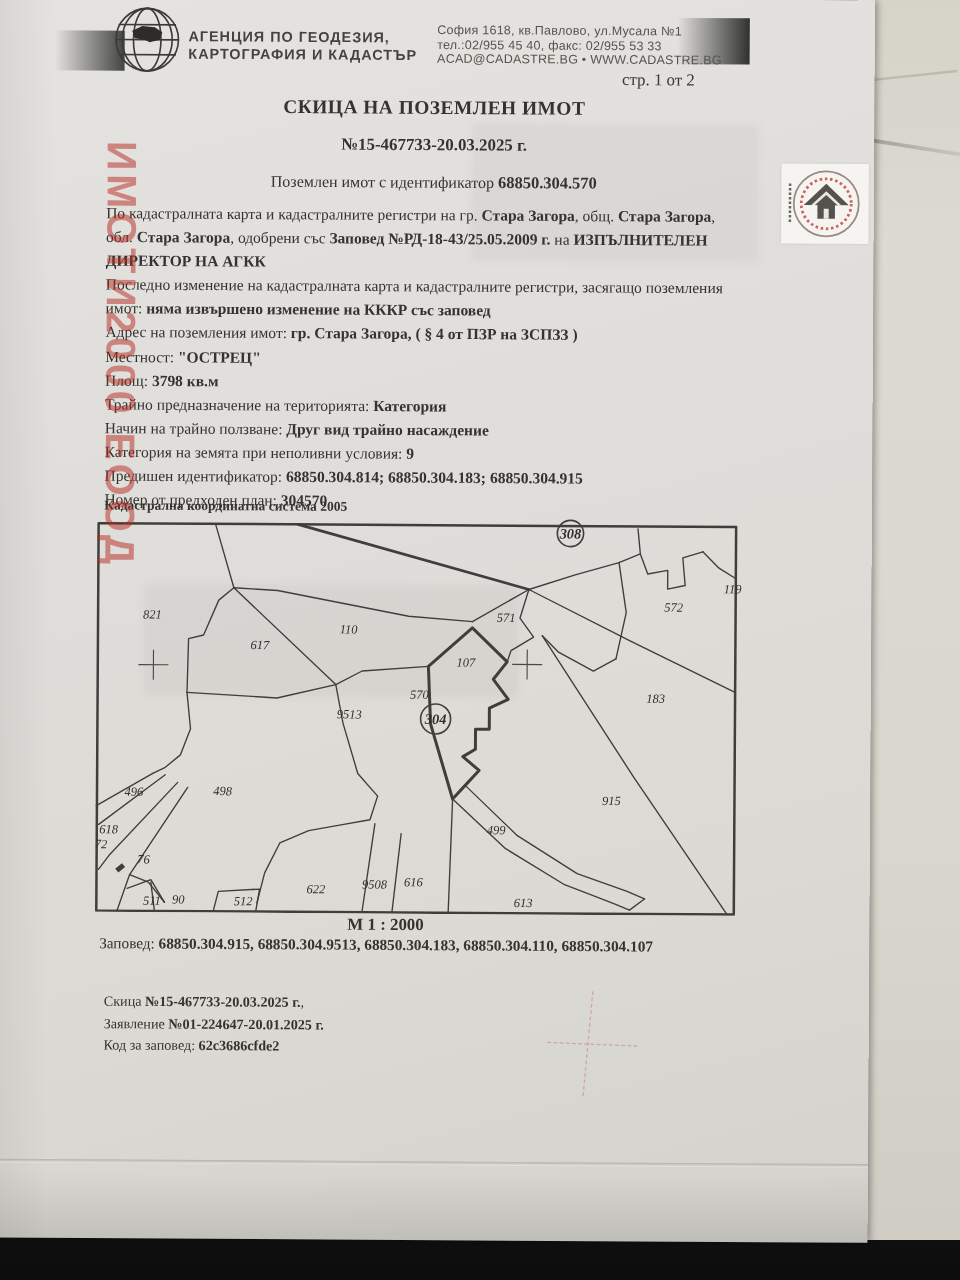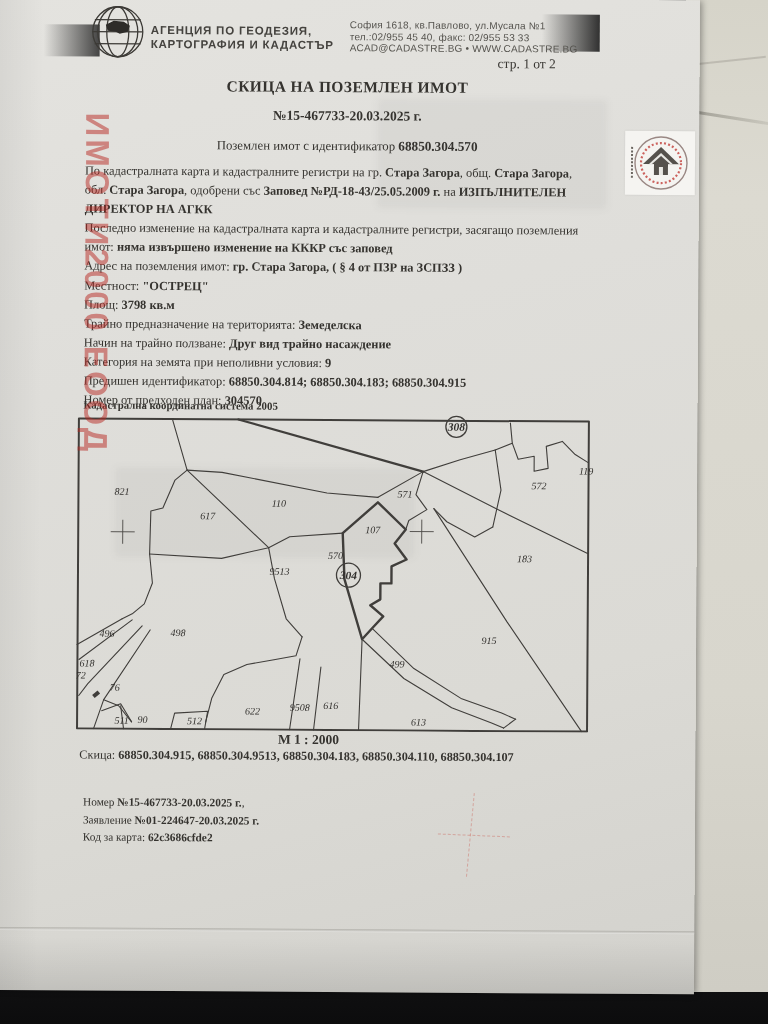--- a/index.html
+++ b/index.html
@@ -117,21 +117,21 @@
 
     <div id="bodytext" class="abs">
       <div class="bline"><span>По кадастралната карта и кадастралните регистри на гр. </span><b>Стара Загора</b><span>, общ. </span><b>Стара Загора</b><span>,</span></div>
       <div class="bline"><span>обл. </span><b>Стара Загора</b><span>, одобрени със </span><b>Заповед №РД-18-43/25.05.2009 г.</b><span> на </span><b>ИЗПЪЛНИТЕЛЕН</b></div>
       <div class="bline"><b>ДИРЕКТОР НА АГКК</b></div>
       <div class="bline"><span>Последно изменение на кадастралната карта и кадастралните регистри, засягащо поземления</span></div>
       <div class="bline"><span>имот: </span><b>няма извършено изменение на КККР със заповед</b></div>
       <div class="bline"><span>Адрес на поземления имот: </span><b>гр. Стара Загора, ( § 4 от ПЗР на ЗСПЗЗ )</b></div>
       <div class="bline"><span>Местност: </span><b>"ОСТРЕЦ"</b></div>
       <div class="bline"><span>Площ: </span><b>3798 кв.м</b></div>
-      <div class="bline"><span>Трайно предназначение на територията: </span><b>Земеделска</b></div>
+      <div class="bline"><span>Трайно предназначение на територията: </span><b>Категория</b></div>
       <div class="bline"><span>Начин на трайно ползване: </span><b>Друг вид трайно насаждение</b></div>
       <div class="bline"><span>Категория на земята при неполивни условия: </span><b>9</b></div>
       <div class="bline"><span>Предишен идентификатор: </span><b>68850.304.814; 68850.304.183; 68850.304.915</b></div>
       <div class="bline"><span>Номер от предходен план: </span><b>304570</b></div>
     </div>
     <div id="coordsys" class="abs">Кадастрална координатна система 2005</div>
 
     <svg id="map" class="abs" width="530" height="322" viewBox="0 0 530 322">
       <rect class="frame" x="3.5" y="11" width="510" height="310"></rect>
       <g>
@@ -206,26 +206,26 @@
           <text x="121" y="316">512</text>
           <text x="179" y="306">622</text>
           <text x="226" y="302">9508</text>
           <text x="257" y="300">616</text>
           <text x="323" y="258">499</text>
           <text x="345" y="316">613</text>
         </g>
     </svg>
 
     <div id="caption" class="abs">М 1 : 2000</div>
-    <div id="neigh" class="abs"><span>Скица: </span><b>68850.304.915, 68850.304.9513, 68850.304.183, 68850.304.110, 68850.304.107</b></div>
+    <div id="neigh" class="abs"><span>Заповед: </span><b>68850.304.915, 68850.304.9513, 68850.304.183, 68850.304.110, 68850.304.107</b></div>
 
     <div id="footer" class="abs">
-      <div><span>Номер </span><b>№15-467733-20.03.2025 г.</b><span>,</span></div>
-      <div><span>Заявление </span><b>№01-224647-20.03.2025 г.</b></div>
-      <div><span>Код за карта: </span><b>62c3686cfde2</b></div>
+      <div><span>Скица </span><b>№15-467733-20.03.2025 г.</b><span>,</span></div>
+      <div><span>Заявление </span><b>№01-224647-20.01.2025 г.</b></div>
+      <div><span>Код за заповед: </span><b>62c3686cfde2</b></div>
     </div>
 
     <div id="wm" class="abs">ИМОТИ2000 ЕООД</div>
 
     <div id="stamp" class="abs">
       <svg width="70" height="64">
         <circle cx="36" cy="32" r="26" fill="none" stroke="#9a8884" stroke-width="1.4"></circle>
         <circle cx="36" cy="32" r="20" fill="none" stroke="rgba(190,50,44,.75)" stroke-width="2.2" stroke-dasharray="2 2.2"></circle>
         <g>
           <path d="M36,16 L54,33 L18,33 Z" fill="#55514c"></path>

